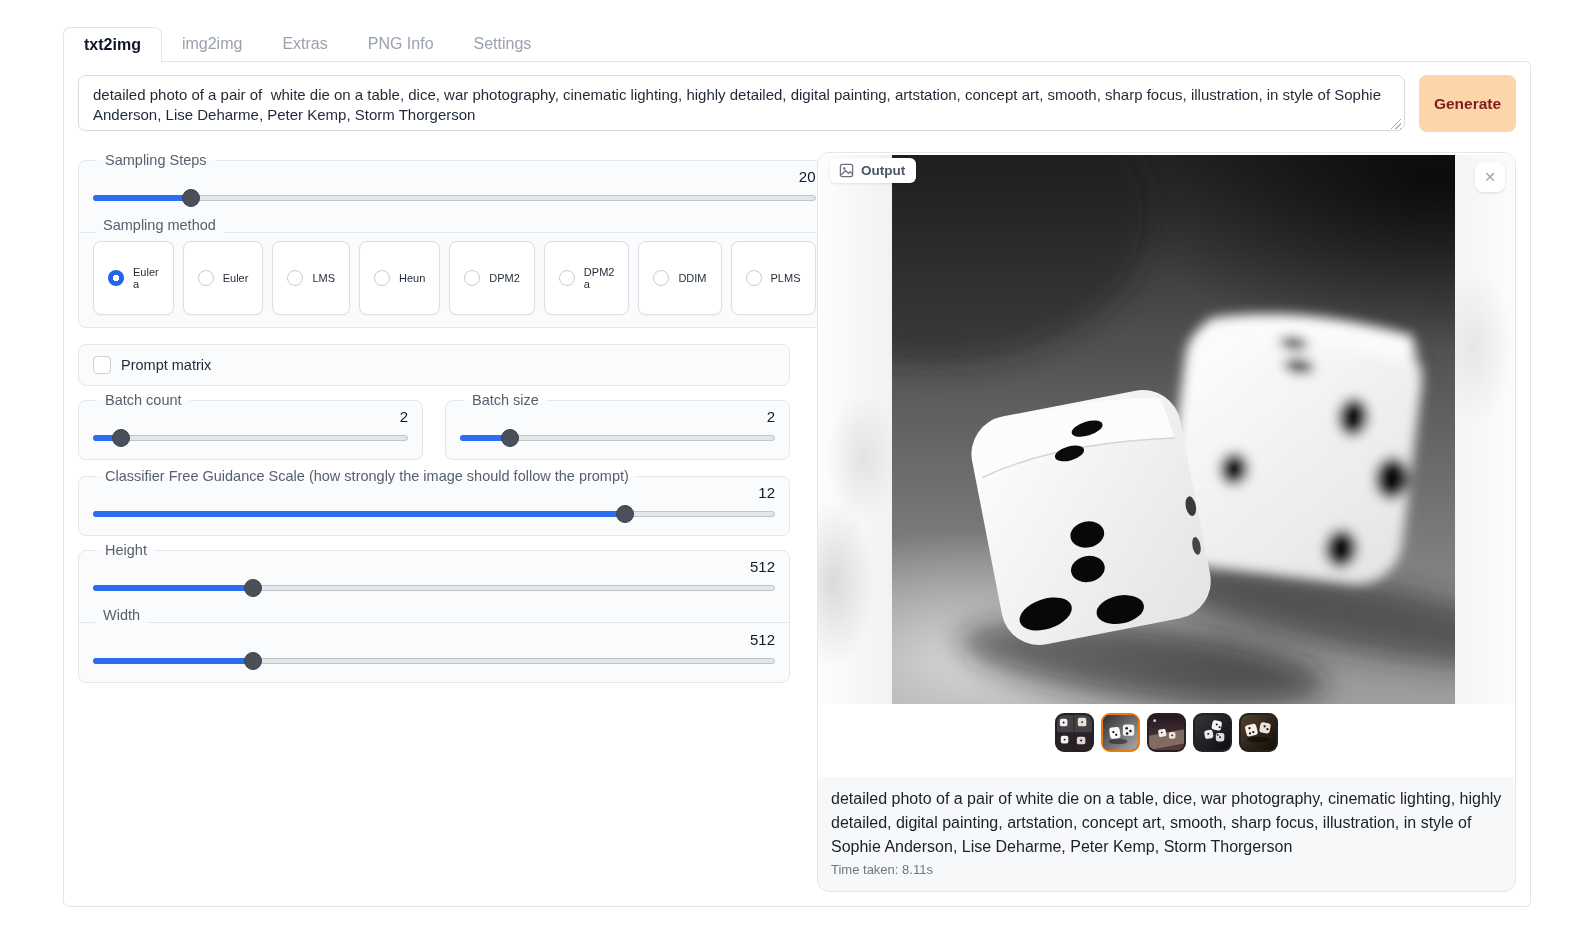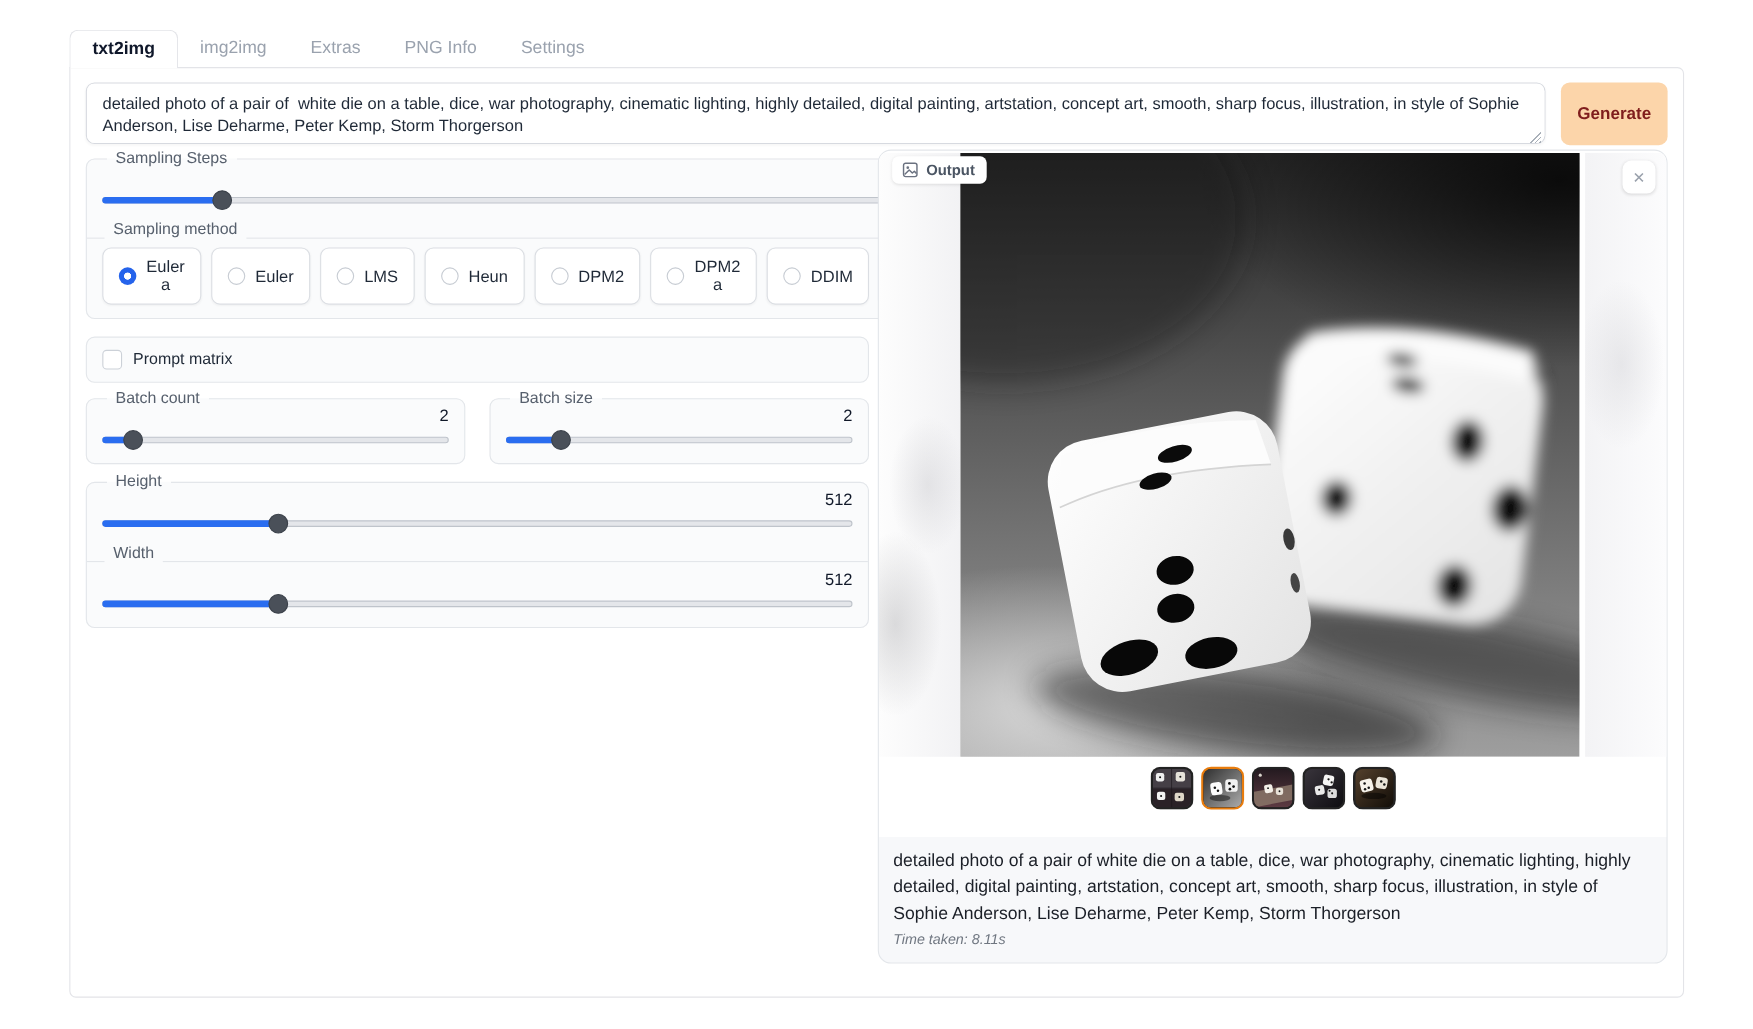--- a/index.html
+++ b/index.html
@@ -41,21 +41,21 @@
     background:repeating-linear-gradient(135deg, transparent 0 2px, #a9b0b9 2px 3px);
     clip-path:polygon(100% 0, 100% 100%, 0 100%);
   }
   .generate-btn {
     width:97px; height:57px; flex:none; border:none; border-radius:8px;
     background:#fcd5aa; color:#7f1d1d; font-weight:700; font-size:15.5px;
     font-family:"Liberation Sans", sans-serif; cursor:pointer;
   }
 
   
-  .columns { display:flex; gap:8px; }
+  .columns { display:flex; gap:27px; margin-top:17px; }
   .left-col { width:712px; flex:none; }
   .right-col { flex:1; }
 
   
   fieldset.group {
     border:1px solid #e3e6ea; border-radius:8px; background:#fafbfc;
     margin:0 0 16px 0; padding:0 14px 12px;
   }
   fieldset.group legend {
     color:#57606d; font-size:14.5px; padding:0 8px; margin-left:4px; font-weight:400;
@@ -73,22 +73,22 @@
   }
   .fill { position:absolute; left:0; top:6px; height:6px; background:#2a6df0; border-radius:4px 0 0 4px; }
   .handle {
     position:absolute; top:0; width:18px; height:18px; border-radius:50%;
     background:#4a5059; border:1px solid #3c424b; transform:translateX(-50%); cursor:grab;
   }
 
   .chips { display:flex; gap:9px; margin-top:2px; }
   .chip {
     display:flex; align-items:center; gap:9px; background:#fff;
-    border:1px solid #dbdee3; border-radius:8px; padding:8px 14px;
-    font-size:15px; color:#1f2937; cursor:pointer; box-shadow:0 1px 2px rgba(0,0,0,.04);text-align:center;
+    border:1px solid #dbdee3; border-radius:8px; padding:24px 14px;
+    font-size:11px; color:#1f2937; cursor:pointer; box-shadow:0 1px 2px rgba(0,0,0,.04);
   }
   .radio-dot { width:16px; height:16px; border-radius:50%; border:1px solid #c7ccd3; background:#fff; flex:none; }
   .chip.selected .radio-dot { border:none; background:radial-gradient(circle, #fff 0 3px, #2563eb 3.5px); }
 
   .check-row {
     display:flex; border:1px solid #e3e6ea; border-radius:8px; background:#fafbfc;
     margin-bottom:6px; height:42px;
   }
   .check-cell { flex:1; display:flex; align-items:center; gap:10px; padding:0 14px; font-size:14.5px; color:#1f2937; cursor:pointer; }
   .check-cell + .check-cell { border-left:1px solid #e3e6ea; }
@@ -150,21 +150,21 @@
   .thumbs { position:absolute; left:0; right:0; top:560px; display:flex; justify-content:center; gap:7px; }
   .thumb {
     width:39px; height:39px; border-radius:9px; overflow:hidden; cursor:pointer;
     border:2px solid transparent; background:#222; flex:none;
   }
   .thumb svg { display:block; width:100%; height:100%; }
   .thumb.selected { border-color:#e87c0d; }
 
   .caption { padding:10px 13px 14px; }
   .caption .cap-prompt, .caption .cap-params { font-size:16px; line-height:24px; color:#1b1f27; }
-  .caption .cap-time { font-size:13px; color:#6f7680; margin-top:3px;font-style:italic; }
+  .caption .cap-time { font-size:13px; color:#6f7680; margin-top:3px; }
 </style>
 </head>
 <body>
 
 <div class="app">
 
   <div class="tabbar">
     <div class="tab active">txt2img</div>
     <div class="tab">img2img</div>
     <div class="tab">Extras</div>
@@ -254,20 +254,29 @@
             <legend>Batch size</legend>
             <div class="slider-value">2</div>
             <div class="slider-row">
               <div class="track"></div>
               <div class="fill" style="width: 16%;"></div>
               <div class="handle" style="left: 16%;"></div>
             </div>
           </fieldset>
         </div>
 
+        <fieldset class="group" style="margin-bottom:6px">
+          <legend>Classifier Free Guidance Scale (how strongly the image should follow the prompt)</legend>
+          <div class="slider-value">12</div>
+          <div class="slider-row">
+            <div class="track"></div>
+            <div class="fill" style="width: 78%;"></div>
+            <div class="handle" style="left: 78%;"></div>
+          </div>
+        </fieldset>
 
         <fieldset class="group" style="margin-bottom:8px">
           <legend>Height</legend>
           <div class="slider-value">512</div>
           <div class="slider-row">
             <div class="track"></div>
             <div class="fill" style="width: 23.4%;"></div>
             <div class="handle" style="left: 23.4%;"></div>
           </div>
           <div class="legend-mid">

